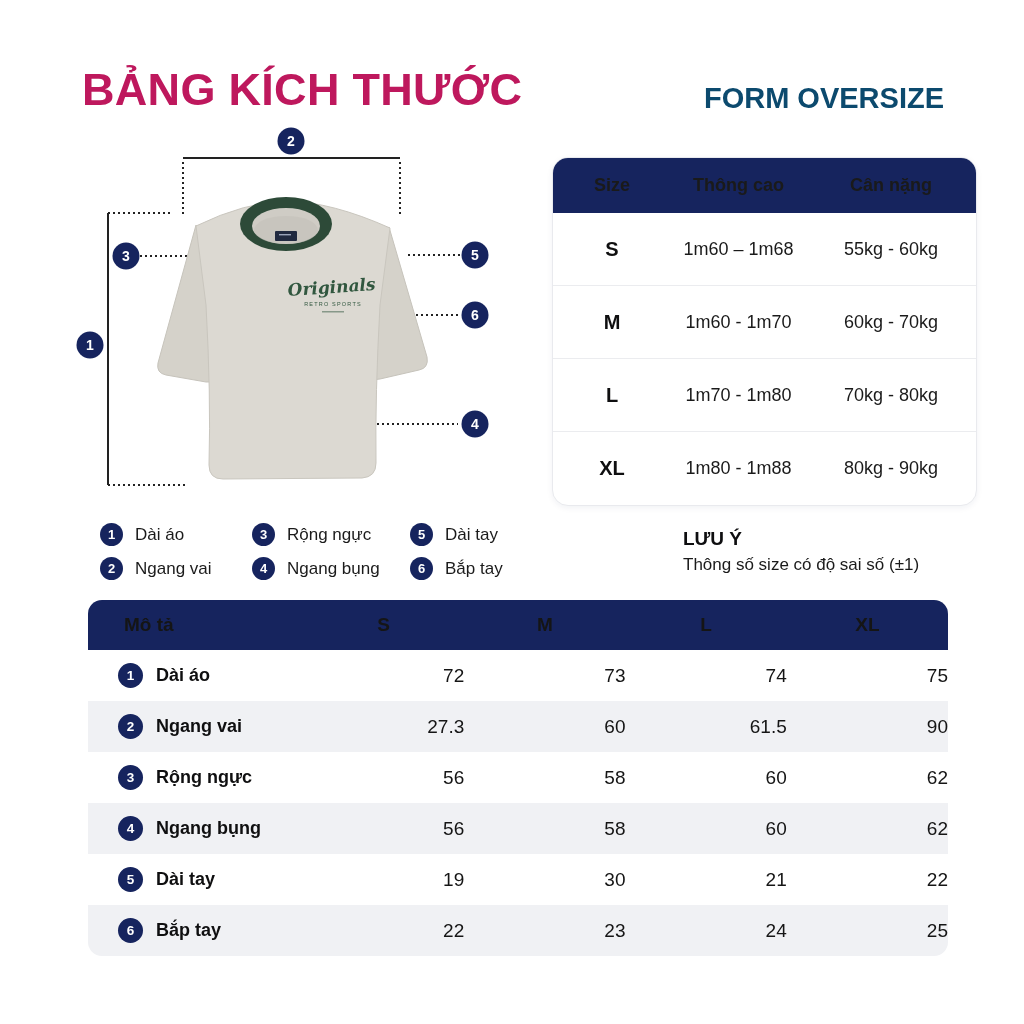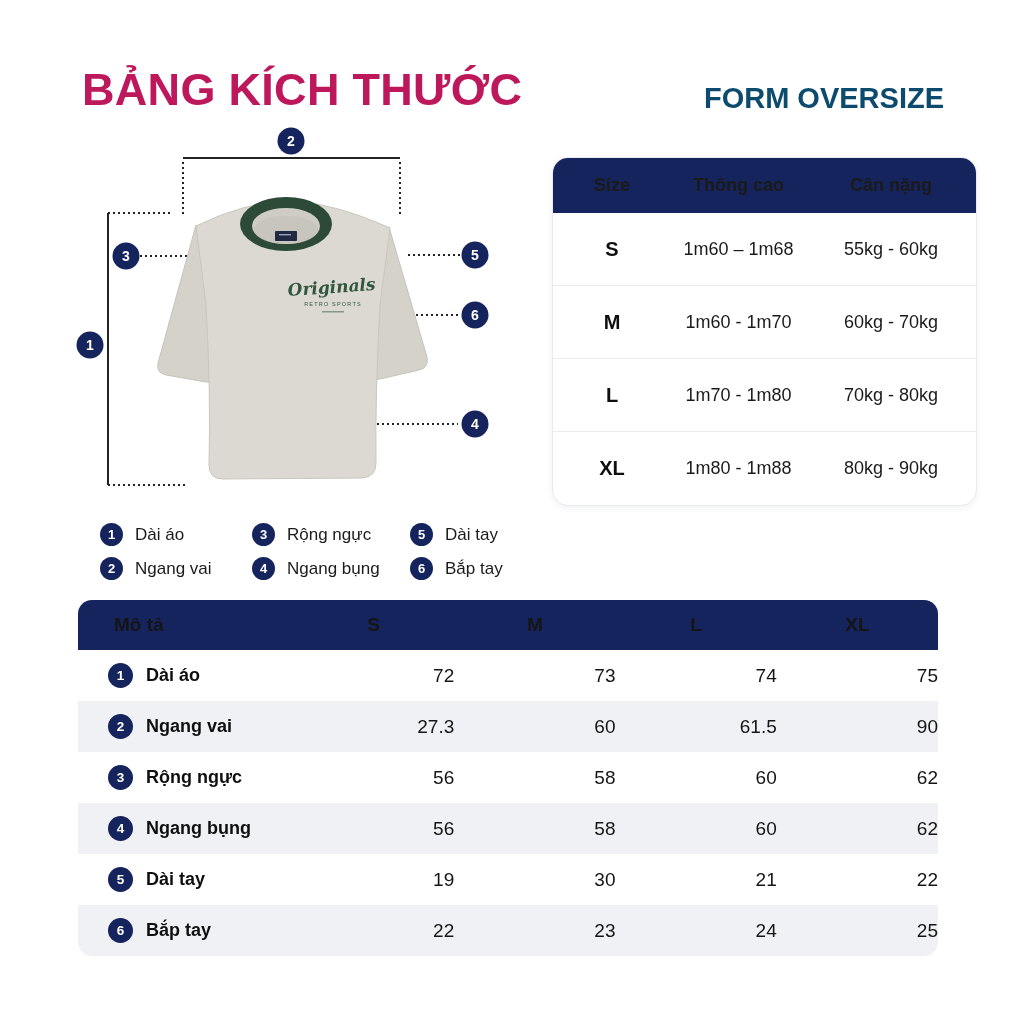--- a/index.html
+++ b/index.html
@@ -35,21 +35,21 @@
   .num-badge { display:inline-flex; align-items:center; justify-content:center; flex:0 0 auto;
                width:23px; height:23px; border-radius:50%; background:#16245e; color:#fff;
                font-size:13px; font-weight:700; line-height:1; }
 
   
   .note { position:absolute; left:683px; top:528px; }
   .note-title { font-size:19px; font-weight:800; color:#0e0e10; margin-bottom:5px; }
   .note-text { font-size:17px; color:#1b1b1b; }
 
   
-  .measure-table { position:absolute; left:78px; top:600px; width:860px; border-radius:14px;
+  .measure-table { position:absolute; left:88px; top:600px; width:860px; border-radius:14px;
                    overflow:hidden; }
   .mt-header { display:grid; grid-template-columns:215px repeat(4,1fr); align-items:center;
                height:50px; background:#16245e; color:#fff; font-weight:700; font-size:19px; }
   .mt-header .mt-cell:first-child { text-align:left; padding-left:36px; }
   .mt-header .mt-cell { text-align:center; }
   .mt-row { display:grid; grid-template-columns:215px repeat(4,1fr); align-items:center; height:51px; }
   .mt-row:nth-of-type(even) { background:#f0f1f4; }
   .mt-label { display:flex; align-items:center; gap:13px; padding-left:30px; }
   .mt-label .num-badge { width:25px; height:25px; font-size:13.5px; }
   .mt-label-text { font-weight:700; font-size:18px; color:#0f0f10; }
@@ -182,20 +182,24 @@
         <span class="num-badge">5</span>
         <span class="legend-label">Dài tay</span>
       </div>
 
       <div class="legend-item">
         <span class="num-badge">6</span>
         <span class="legend-label">Bắp tay</span>
       </div>
     </div>
 
+  <div class="note">
+    <div class="note-title">LƯU Ý</div>
+    <div class="note-text">Thông số size có độ sai số (±1)</div>
+  </div>
 
   <div class="measure-table">
     <div class="mt-header">
       <div class="mt-cell">Mô tả</div>
       <div class="mt-cell">S</div>
       <div class="mt-cell">M</div>
       <div class="mt-cell">L</div>
       <div class="mt-cell">XL</div>
     </div>
     <div class="mt-body">

